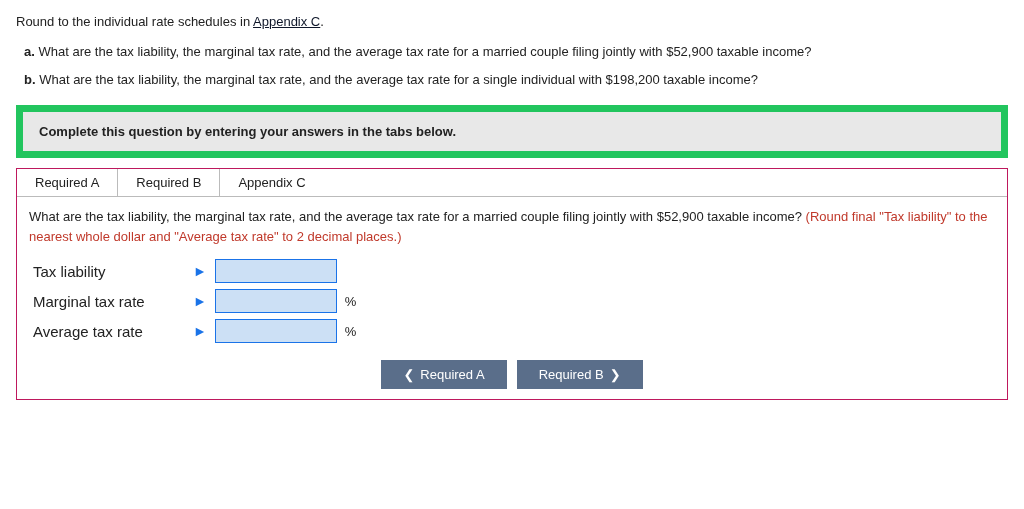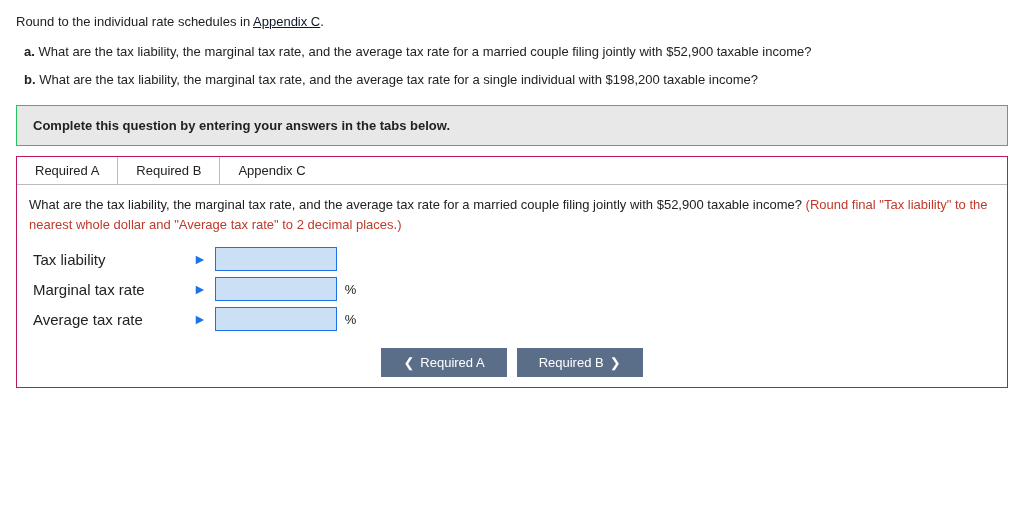--- a/index.html
+++ b/index.html
@@ -22,21 +22,21 @@
     }
     .question-block {
       margin-bottom: 8px;
       line-height: 1.6;
     }
     .question-block p {
       margin: 8px;
     }
     .complete-box {
       background: #e8e8e8;
-      border: 1px solid #22c55e;
+      border: 7px solid #22c55e;
       padding: 12px 16px;
       margin: 14px 0 10px 0;
       font-weight: bold;
       font-size: 13px;
     }
     .tabs-container {
       border: 1px solid #be185d;
       margin-top: 10px;
     }
     .tabs-header {

